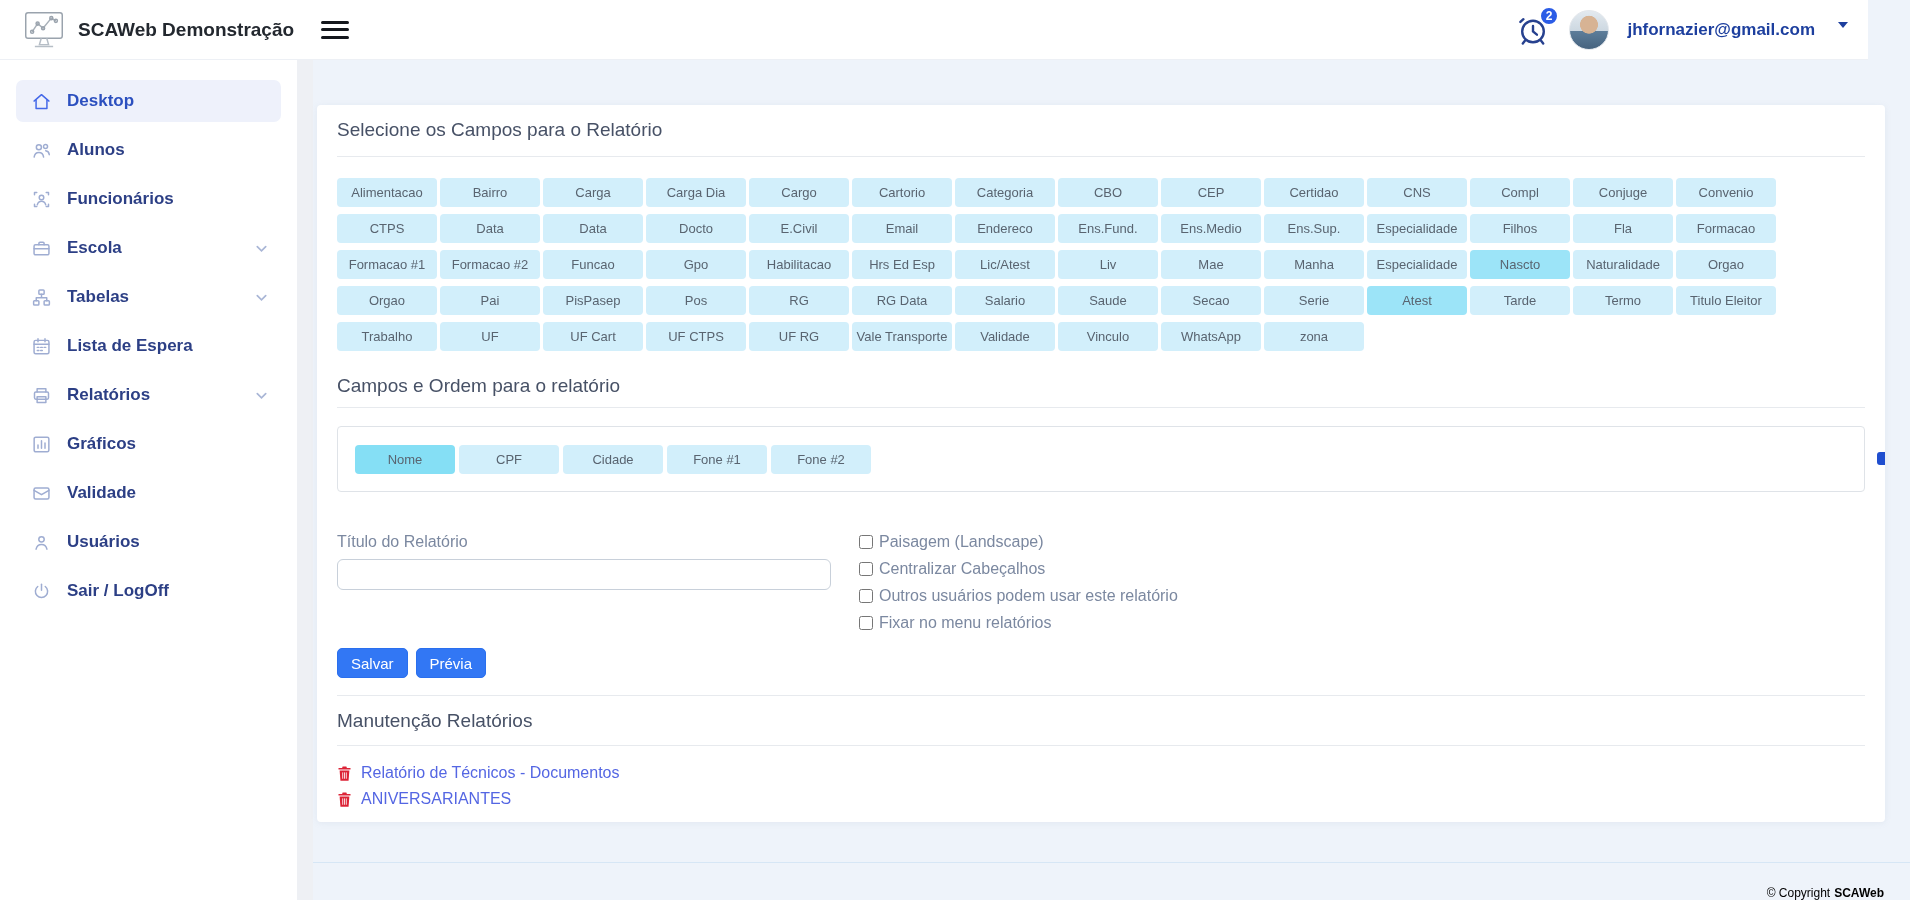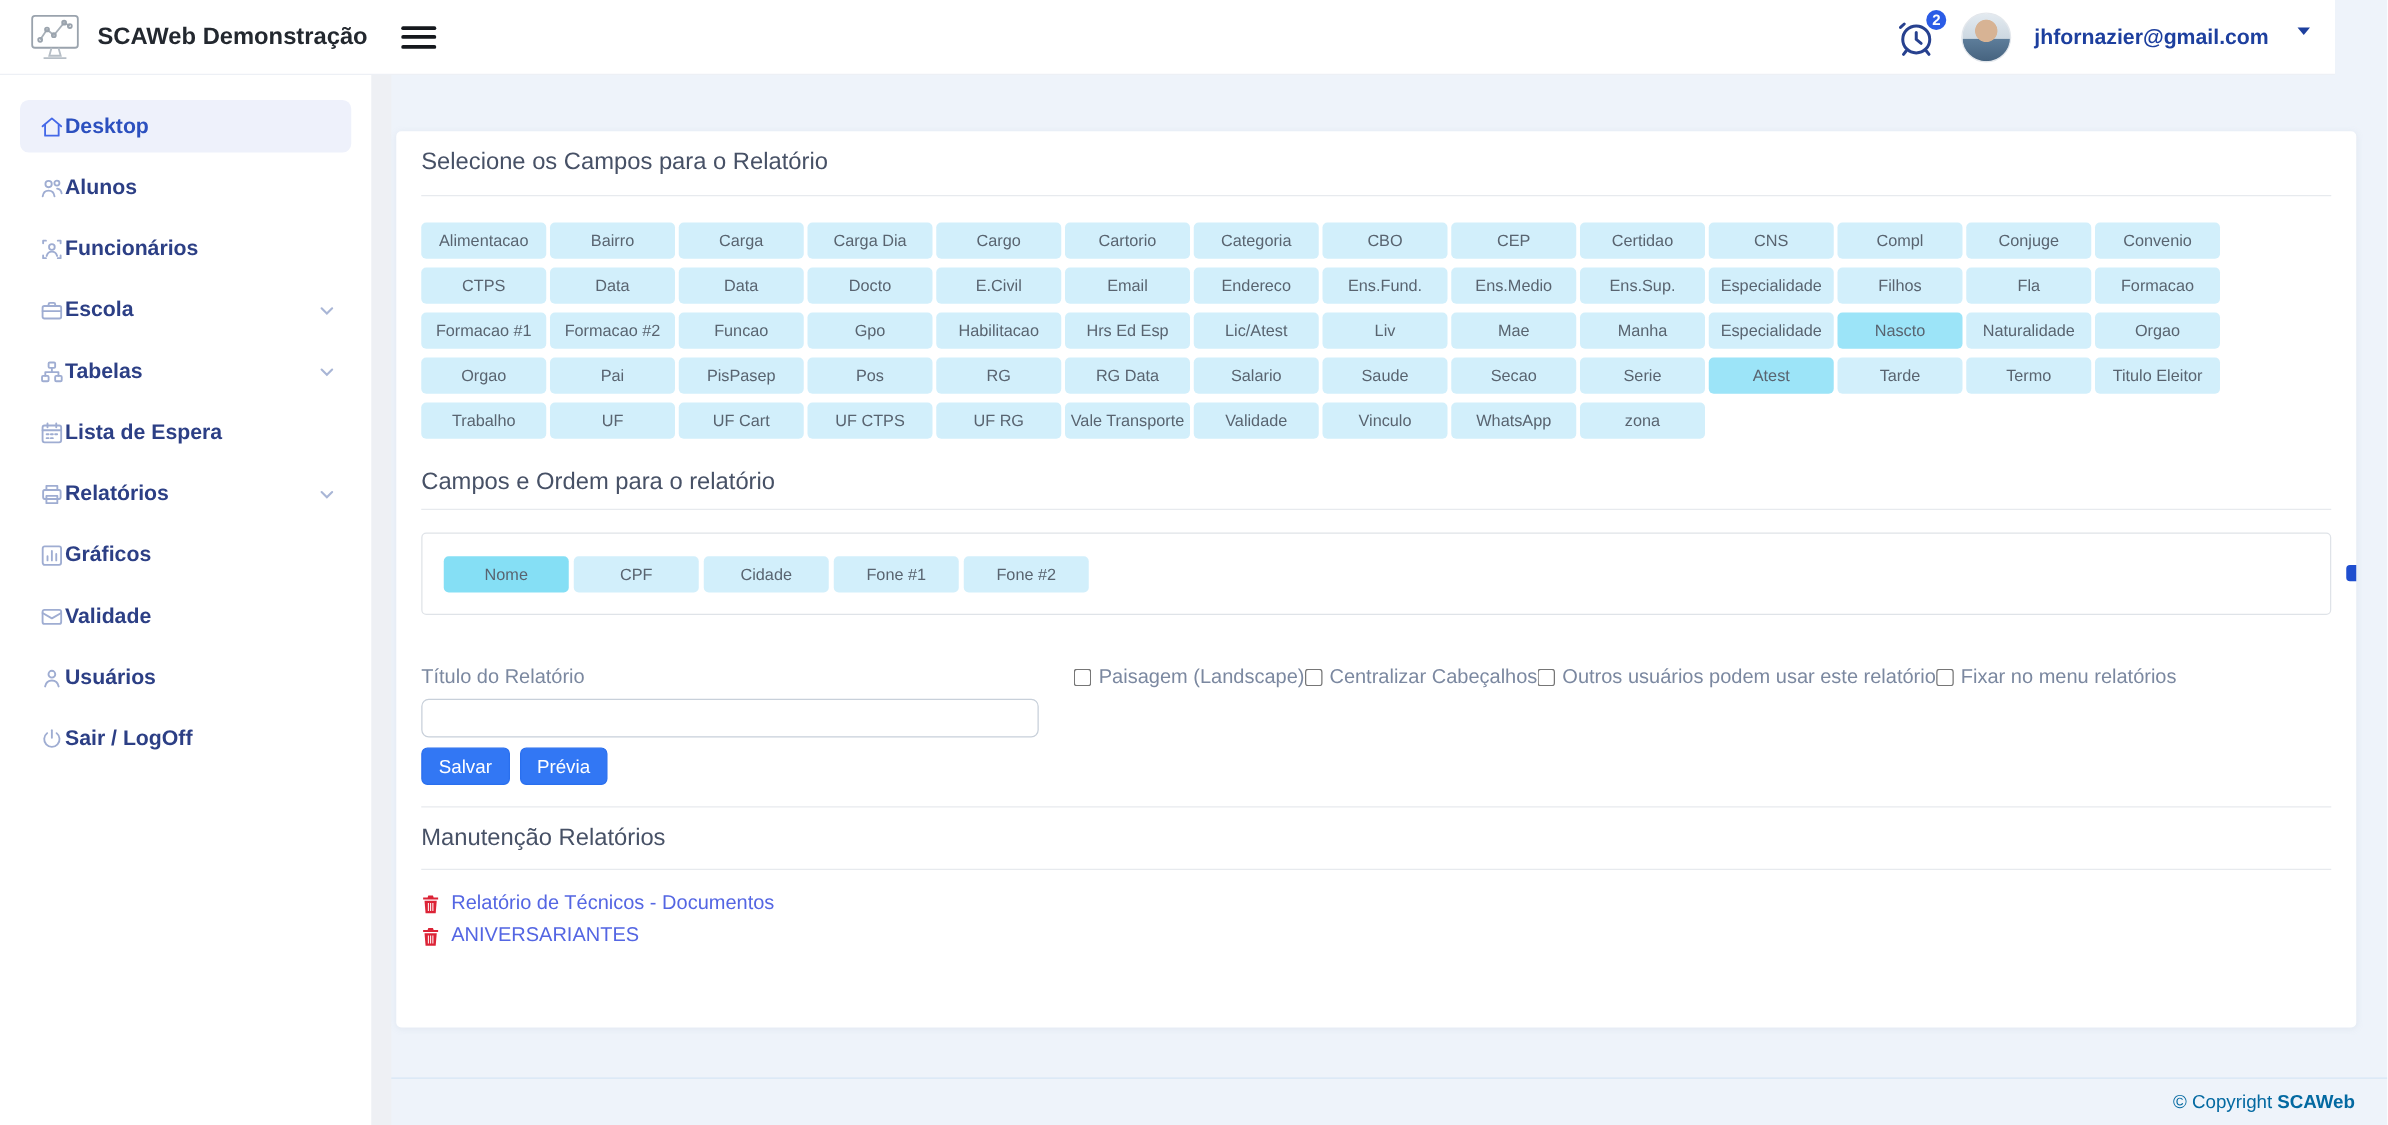--- a/index.html
+++ b/index.html
@@ -26,21 +26,21 @@
               linear-gradient(180deg,#e3eaf0 0%, #cdd8e1 52%, #5d7d9a 53%, #46637f 100%); }
   .user-email { display:flex; align-items:flex-start; gap:23px; color:#1d3f9e; font-size:17px;
                 font-weight:700; cursor:pointer; white-space:nowrap; }
   .caret { width:0; height:0; border-left:5px solid transparent; border-right:5px solid transparent;
            border-top:6px solid #1d3f9e; margin-top:2px; }
 
   
   .sidebar { position:absolute; top:60px; left:0; width:297px; height:840px; background:#fff;
              padding-top:20px; z-index:4; }
   .side-item { height:42px; margin:0 16px 7px 16px; border-radius:7px; display:flex; align-items:center;
-               padding:0 12px 0 15px; cursor:pointer; color:#2c3f85; font-size:17px; font-weight:700; }
+               gap:15px; padding:0 12px 0 15px; cursor:pointer; color:#2c3f85; font-size:17px; font-weight:700; }
   .side-item .ic { width:21px; height:21px; flex:0 0 21px; display:flex; align-items:center; }
   .side-item .ic svg { stroke:#9fadd2; }
   .side-item.active { background:#eef1fb; color:#2c50bf; }
   .side-item.active .ic svg { stroke:#4468e8; }
   .side-item .chev { margin-left:auto; display:flex; align-items:center; }
   .scroll-strip { position:absolute; top:60px; left:297px; width:16px; height:840px; background:#eef0f4; }
 
   
   .card { position:absolute; left:317px; top:105px; width:1568px; height:717px; background:#fff;
           border-radius:4px; box-shadow:0 1px 6px rgba(140,160,185,.12); padding:14px 20px; }
@@ -58,40 +58,40 @@
   .order-box { margin-top:18px; height:66px; border:1px solid #dfe3e8; border-radius:4px;
                padding:18px 17px; display:flex; gap:4px; }
   .order-chip { width:100px; height:29px; background:#d2effb; border-radius:4px; display:flex;
                 align-items:center; justify-content:center; font-size:13px; color:#596470; cursor:pointer; }
   .order-chip.sel { background:#85dff5; }
 
   .form-row { margin-top:40px; display:flex; align-items:flex-start; }
   .fld-label { font-size:16px; color:#7b88a0; line-height:19px; margin-bottom:8px; }
   .title-input { width:494px; height:31px; border:1px solid #c8d0da; border-radius:6px; outline:none;
                  padding:0 10px; font-size:15px; color:#444; font-family:inherit; }
-  .opts { margin-left:28px; display:flex; }
+  .opts { margin-left:28px; display:flex; flex-direction:column; }
   .opt-row { display:flex; align-items:center; gap:6px; height:19px; margin-bottom:8px;
              font-size:16px; color:#7b88a0; }
   .opt-row input { width:14px; height:14px; margin:0; cursor:pointer; }
 
   .btn-row { margin-top:8px; display:flex; gap:8px; }
   .btn { background:#3277f4; border:1px solid #2a6fee; color:#fff; font-size:15px; font-family:inherit;
          height:30px; padding:0 13px; border-radius:5px; cursor:pointer; }
   .rule2 { border:none; border-top:1px solid #e7eaee; margin:17px 0 0 0; }
   .t3 { margin-top:14px; }
   .rule3 { border:none; border-top:1px solid #e7eaee; margin:13px 0 0 0; }
   .maint-list { margin-top:17px; }
   .maint-row { display:flex; align-items:center; gap:9px; height:20px; margin-bottom:6px; }
   .maint-link { color:#5466e3; font-size:16px; cursor:pointer; }
   .trash { display:flex; cursor:pointer; }
 
   
   .footer { position:absolute; left:313px; top:862px; width:1597px; height:38px;
-            border-top:1px solid #d6e6f5; display:flex; align-items:center; justify-content:flex-end;
-            padding-right:26px; font-size:15px; color:#0369a1; }
+            border-top:1px solid #d6e6f5; display:flex; align-items:flex-end; justify-content:flex-end;
+            padding-right:26px; font-size:12px; color:#000000; }
   .footer b { margin-left:4px; }
   .edge-widget { position:absolute; left:1877px; top:452px; width:8px; height:13px; background:#1f4ecf;
                  border-radius:3px 0 0 3px; cursor:pointer; }
 </style>
 </head>
 <body>
 
 <div class="page">
 
   <div class="topbar">

